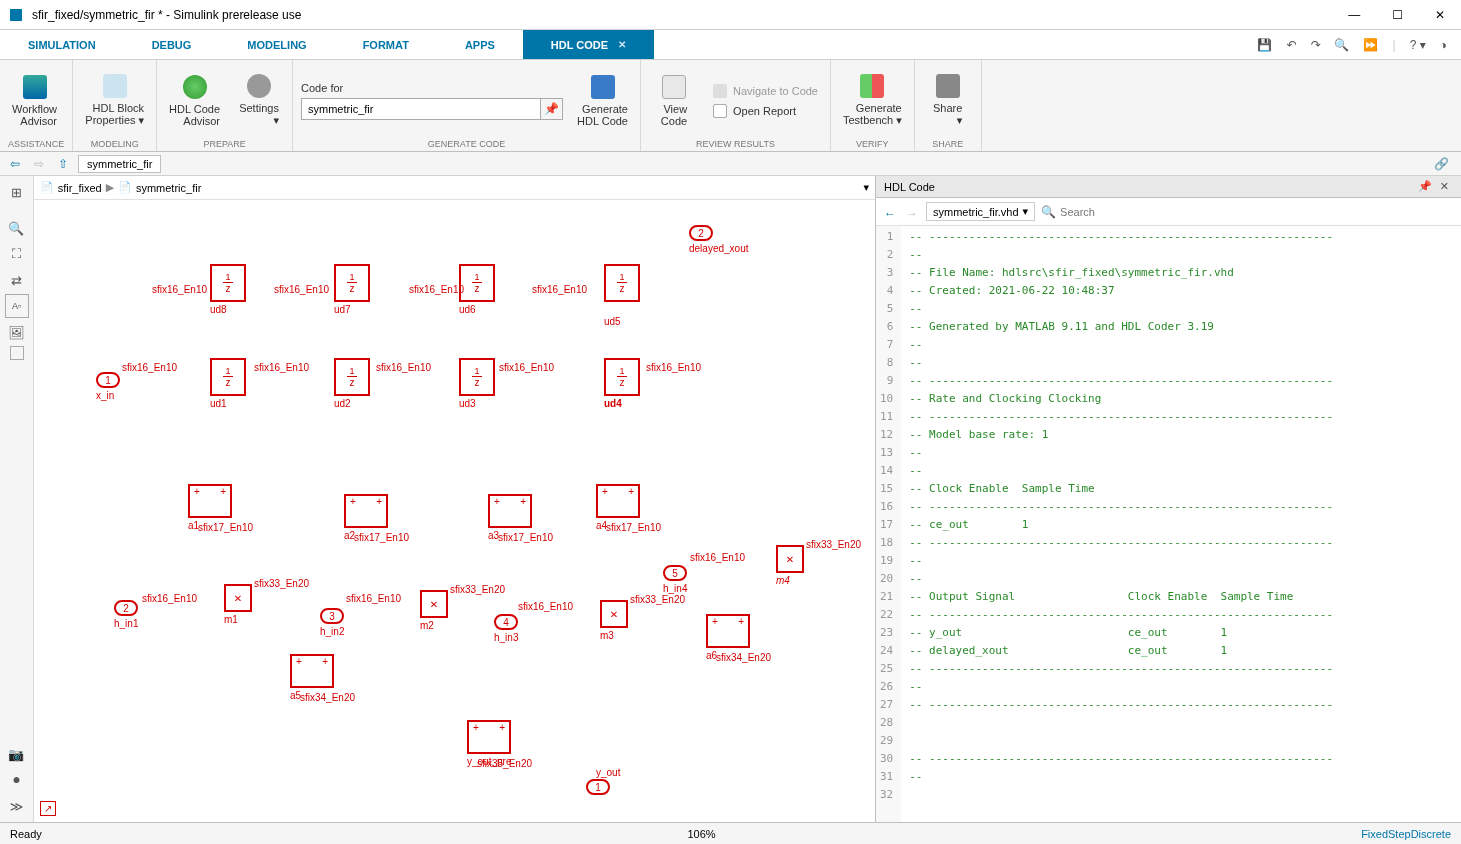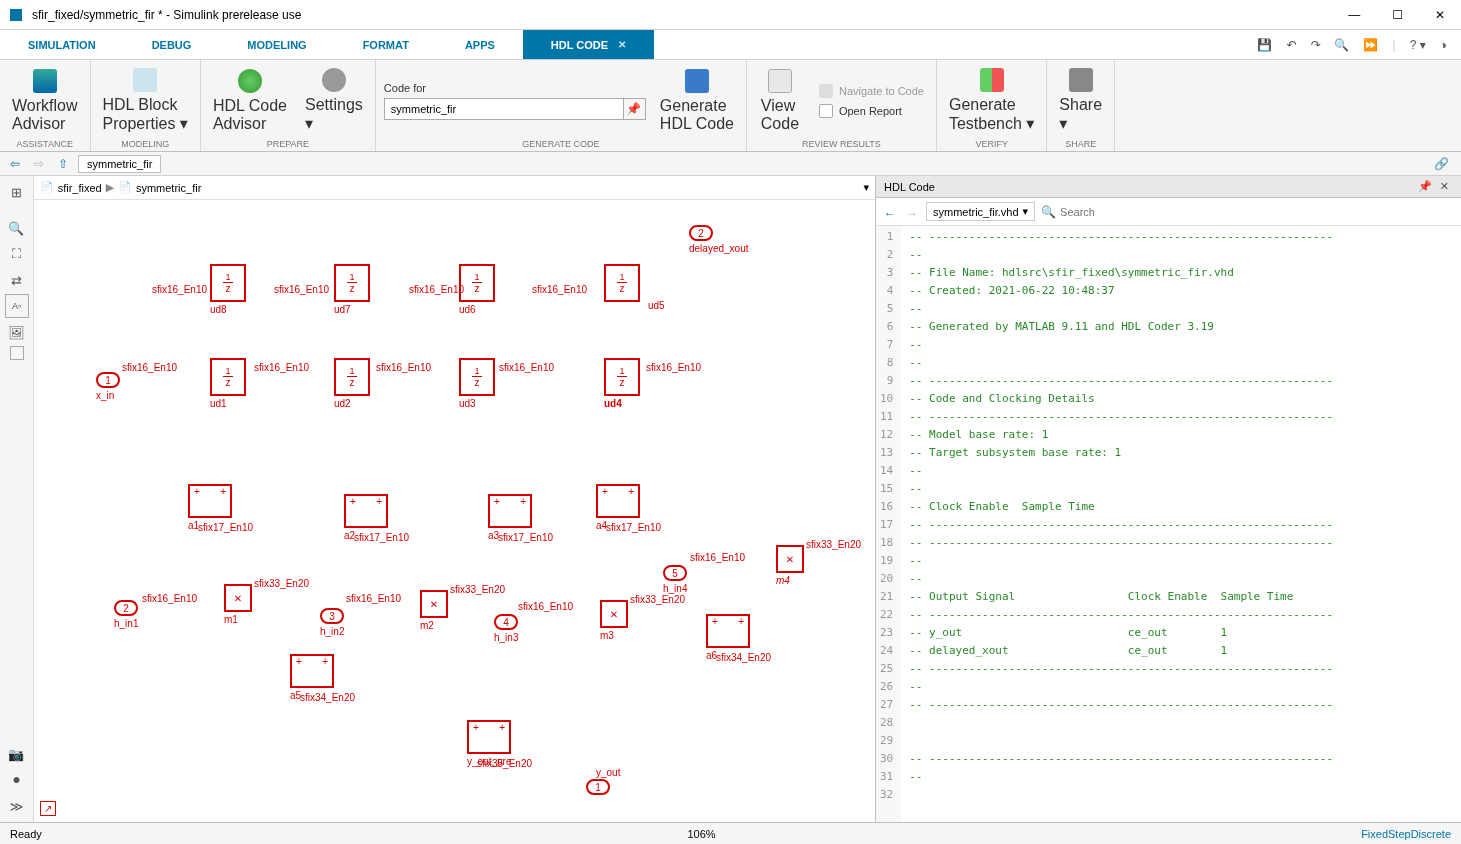--- a/index.html
+++ b/index.html
@@ -16,21 +16,21 @@
 .menubar .tab.active { background: #0076a8; color: #fff; position: relative; }
 .menubar .tab.active .close-x { margin-left: 10px; font-size: 10px; opacity: 0.8; }
 .menubar .spacer { flex: 1; }
 .menubar .right-icons { display: flex; align-items: center; gap: 6px; padding-right: 10px; }
 .menubar .right-icons span { padding: 4px; cursor: pointer; color: #555; }
 
 .toolstrip { height: 92px; background: #f5f5f5; display: flex; border-bottom: 1px solid #c0c0c0; }
 .toolstrip .group { border-right: 1px solid #d8d8d8; padding: 4px 8px 2px; display: flex; flex-direction: column; }
 .toolstrip .group .items { flex: 1; display: flex; align-items: center; gap: 10px; }
 .toolstrip .group .glabel { font-size: 9px; color: #777; text-align: center; text-transform: uppercase; padding-top: 2px; }
-.toolstrip .btn { display: flex; flex-direction: column; align-items: center; gap: 4px; cursor: pointer; padding: 2px 4px; font-size: 16px; color: #333; text-align: left; min-width: 50px; }
+.toolstrip .btn { display: flex; flex-direction: column; align-items: center; gap: 4px; cursor: pointer; padding: 2px 4px; font-size: 11px; color: #333; text-align: right; min-width: 50px; }
 .toolstrip .btn .ico { width: 24px; height: 24px; background: #ddd; border-radius: 3px; }
 .toolstrip .codefor { display: flex; flex-direction: column; gap: 4px; justify-content: center; }
 .toolstrip .codefor label { font-size: 11px; color: #333; }
 .toolstrip .codefor .inputrow { display: flex; align-items: center; }
 .toolstrip .codefor input { width: 240px; height: 22px; border: 1px solid #aaa; padding: 0 6px; font-size: 11px; }
 .toolstrip .codefor .pin { width: 22px; height: 22px; border: 1px solid #aaa; border-left: none; display: flex; align-items: center; justify-content: center; cursor: pointer; color: #555; }
 .toolstrip .small-btn { display: flex; align-items: center; gap: 6px; font-size: 11px; color: #999; cursor: pointer; padding: 2px 4px; }
 .toolstrip .small-btn.enabled { color: #333; }
 .toolstrip .small-btn .ico-sm { width: 14px; height: 14px; background: #ddd; border-radius: 2px; }
 .toolstrip .stack { display: flex; flex-direction: column; gap: 2px; justify-content: center; }
@@ -301,21 +301,21 @@
           <div class="lbl" style="left: 300px; top: 104px;">ud7</div>
           <div class="blk delay" style="left: 425px; top: 64px;">
             <span class="frac">1</span>
             <span class="z">z</span>
           </div>
           <div class="lbl" style="left: 425px; top: 104px;">ud6</div>
           <div class="blk delay" style="left: 570px; top: 64px;">
             <span class="frac">1</span>
             <span class="z">z</span>
           </div>
-          <div class="lbl" style="left: 570px; top: 100px; margin-left: 44px;">ud5</div>
+          <div class="lbl" style="left: 570px; top: 116px;">ud5</div>
           <div class="blk add" style="left: 154px; top: 284px;">
             <span style="position:absolute;top:0;left:4px">+</span>
             <span style="position:absolute;top:0;right:4px">+</span>
           </div>
           <div class="lbl" style="left: 154px; top: 320px;">a1</div>
           <div class="lbl" style="left: 164px; top: 322px;">sfix17_En10</div>
           <div class="blk add" style="left: 310px; top: 294px;">
             <span style="position:absolute;top:0;left:4px">+</span>
             <span style="position:absolute;top:0;right:4px">+</span>
           </div>
@@ -437,28 +437,28 @@
       <div class="lines" id="codelines">
           <div>-- -------------------------------------------------------------</div>
           <div>-- </div>
           <div>-- File Name: hdlsrc\sfir_fixed\symmetric_fir.vhd</div>
           <div>-- Created: 2021-06-22 10:48:37</div>
           <div>-- </div>
           <div>-- Generated by MATLAB 9.11 and HDL Coder 3.19</div>
           <div>-- </div>
           <div>-- </div>
           <div>-- -------------------------------------------------------------</div>
-          <div>-- Code and Clocking Details</div>
+          <div>-- Rate and Clocking Clocking</div>
           <div>-- -------------------------------------------------------------</div>
           <div>-- Model base rate: 1</div>
-          <div>-- Target subsystem base rate: 1</div>
           <div>-- </div>
           <div>-- </div>
           <div>-- Clock Enable  Sample Time</div>
           <div>-- -------------------------------------------------------------</div>
+          <div>-- ce_out        1</div>
           <div>-- -------------------------------------------------------------</div>
           <div>-- </div>
           <div>-- </div>
           <div>-- Output Signal                 Clock Enable  Sample Time</div>
           <div>-- -------------------------------------------------------------</div>
           <div>-- y_out                         ce_out        1</div>
           <div>-- delayed_xout                  ce_out        1</div>
           <div>-- -------------------------------------------------------------</div>
           <div>-- </div>
           <div>-- -------------------------------------------------------------</div>

